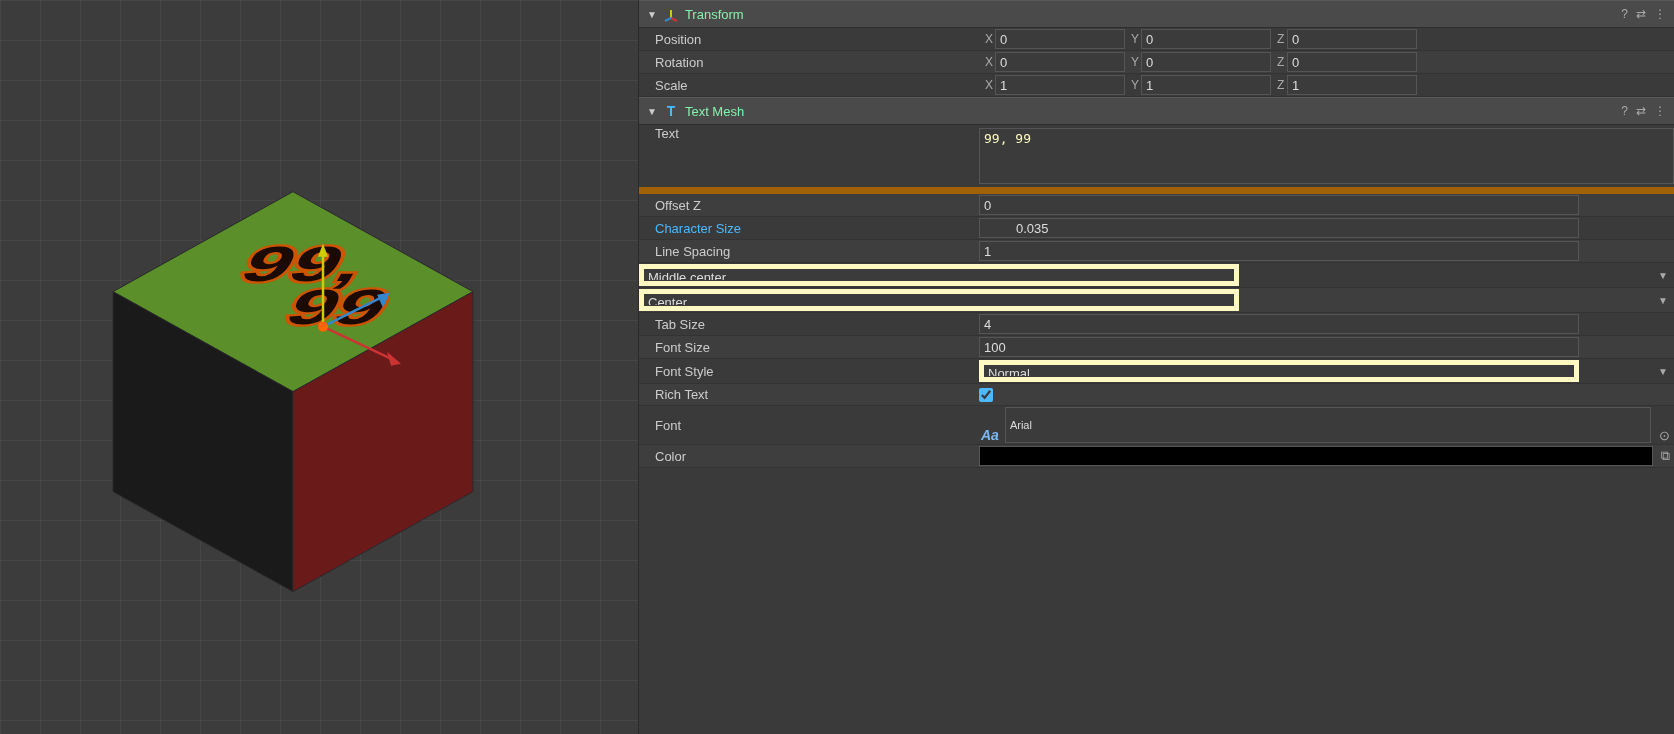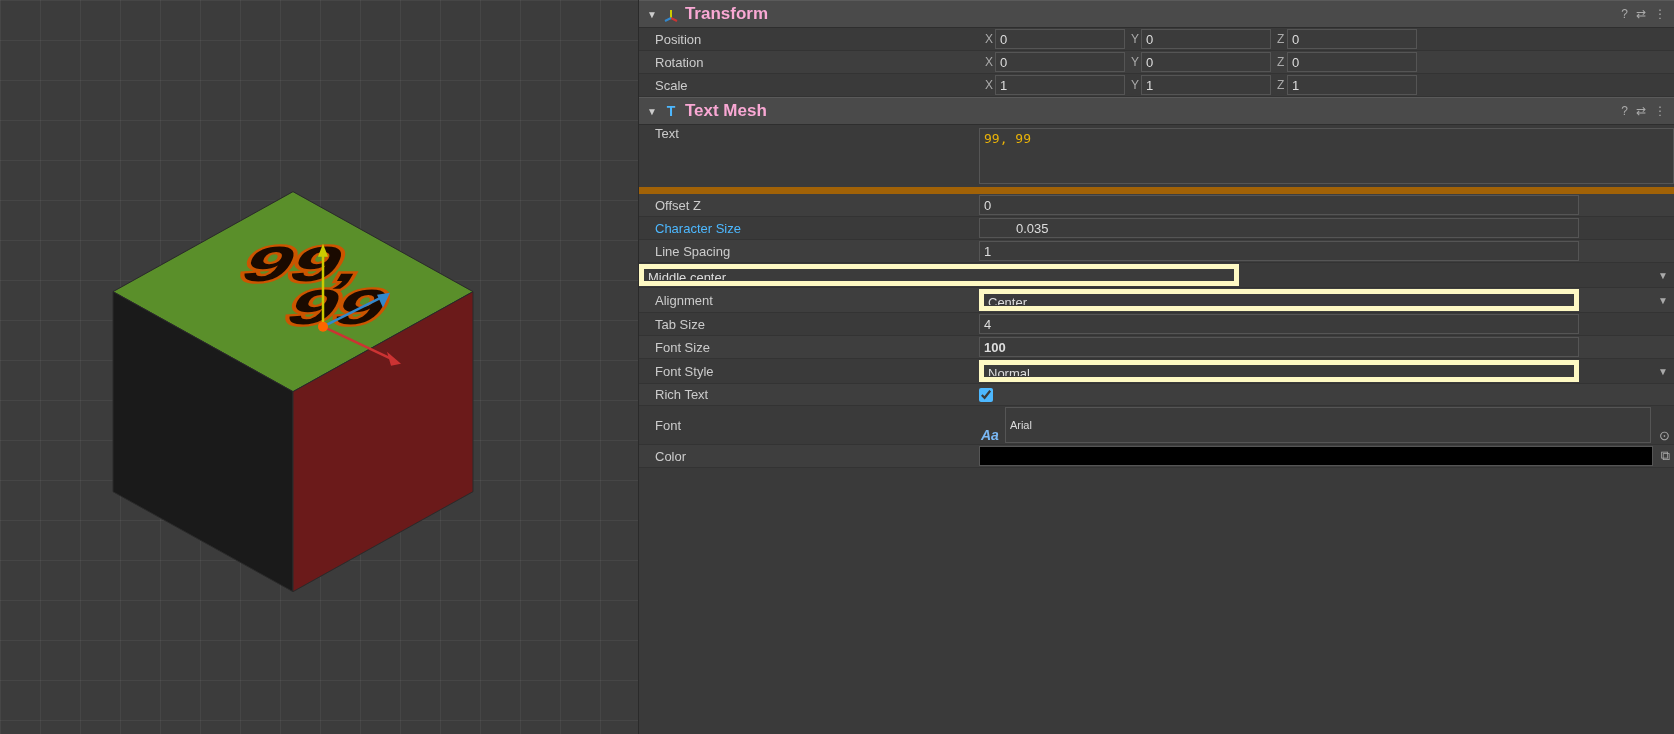--- a/index.html
+++ b/index.html
@@ -72,23 +72,23 @@
     .section-header .section-icon {
       width: 16px;
       height: 16px;
       display: flex;
       align-items: center;
       justify-content: center;
     }
 
     .section-header .section-title {
       flex: 1;
-      font-weight: bold;
-      color: #f9a8d4;
-      font-size: 17px;
+      font-weight: normal;
+      color: #86efac;
+      font-size: 13px;
     }
 
     .section-header .header-icons {
       display: flex;
       gap: 8px;
       color: #aaa;
       font-size: 12px;
     }
 
     
@@ -191,21 +191,21 @@
       transform: translateY(-50%);
       color: #aaa;
       pointer-events: none;
       font-size: 10px;
     }
 
     
     .text-area {
       background: #3b3b3b;
       border: 1px solid #555;
-      color: #eab308;
+      color: #fef9c3;
       font-size: 13px;
       padding: 2px 4px;
       width: 100%;
       height: 56px;
       resize: none;
       outline: none;
     }
 
     .text-prop-row {
       display: flex;
@@ -445,40 +445,39 @@
       <div class="prop-value">
         <div class="select-wrapper">
           <select class="prop-select">
             <option>Upper left</option><option>Upper center</option><option>Upper right</option><option>Middle left</option><option selected="">Middle center</option><option>Middle right</option><option>Lower left</option><option>Lower center</option><option>Lower right</option>
           </select>
           <span class="select-arrow">▼</span>
         </div>
       </div>
     </div>
       <div class="prop-row">
-      <div class="prop-label">Alignment</div>
       <div class="prop-value">
         <div class="select-wrapper">
           <select class="prop-select">
             <option>Left</option><option selected="">Center</option><option>Right</option>
           </select>
           <span class="select-arrow">▼</span>
         </div>
       </div>
     </div>
       <div class="prop-row">
       <div class="prop-label">Tab Size</div>
       <div class="prop-value">
         <input type="text" class="field-input" value="4" style="width: 100%; max-width: 600px;">
       </div>
     </div>
       <div class="prop-row">
       <div class="prop-label">Font Size</div>
       <div class="prop-value">
-        <input type="text" class="field-input" value="100" style="width: 100%; max-width: 600px; font-weight: bold;">
+        <input type="text" class="field-input" value="100" style="width: 100%; max-width: 600px;">
       </div>
     </div>
       <div class="prop-row">
       <div class="prop-label">Font Style</div>
       <div class="prop-value">
         <div class="select-wrapper">
           <select class="prop-select">
             <option selected="">Normal</option><option>Bold</option><option>Italic</option><option>BoldAndItalic</option>
           </select>
           <span class="select-arrow">▼</span>

